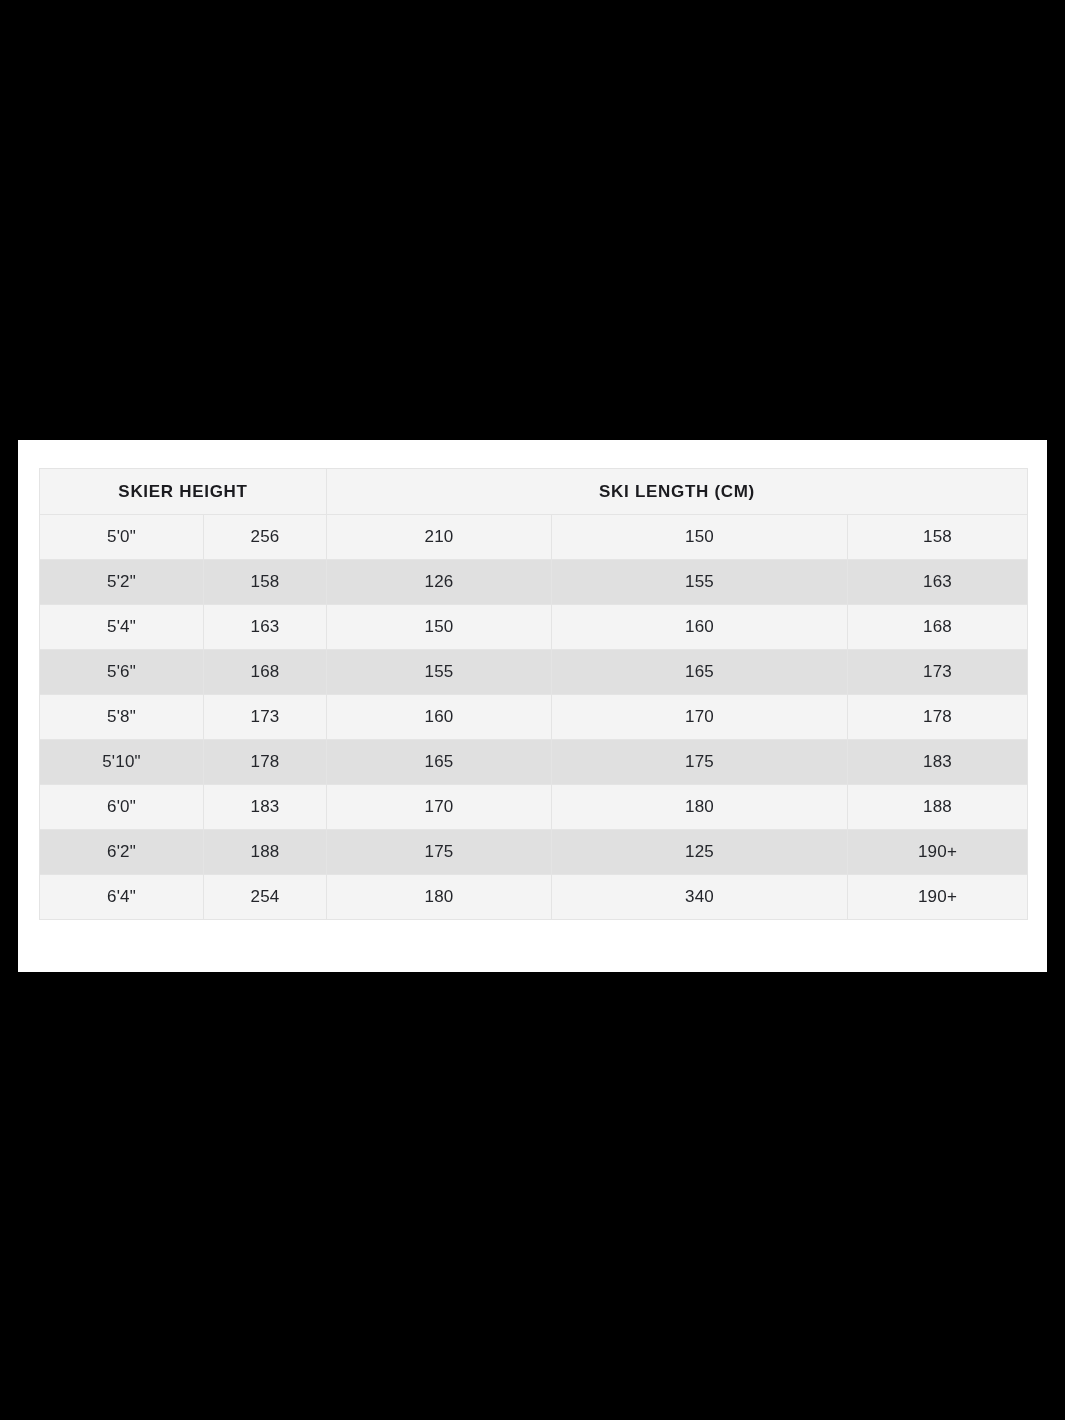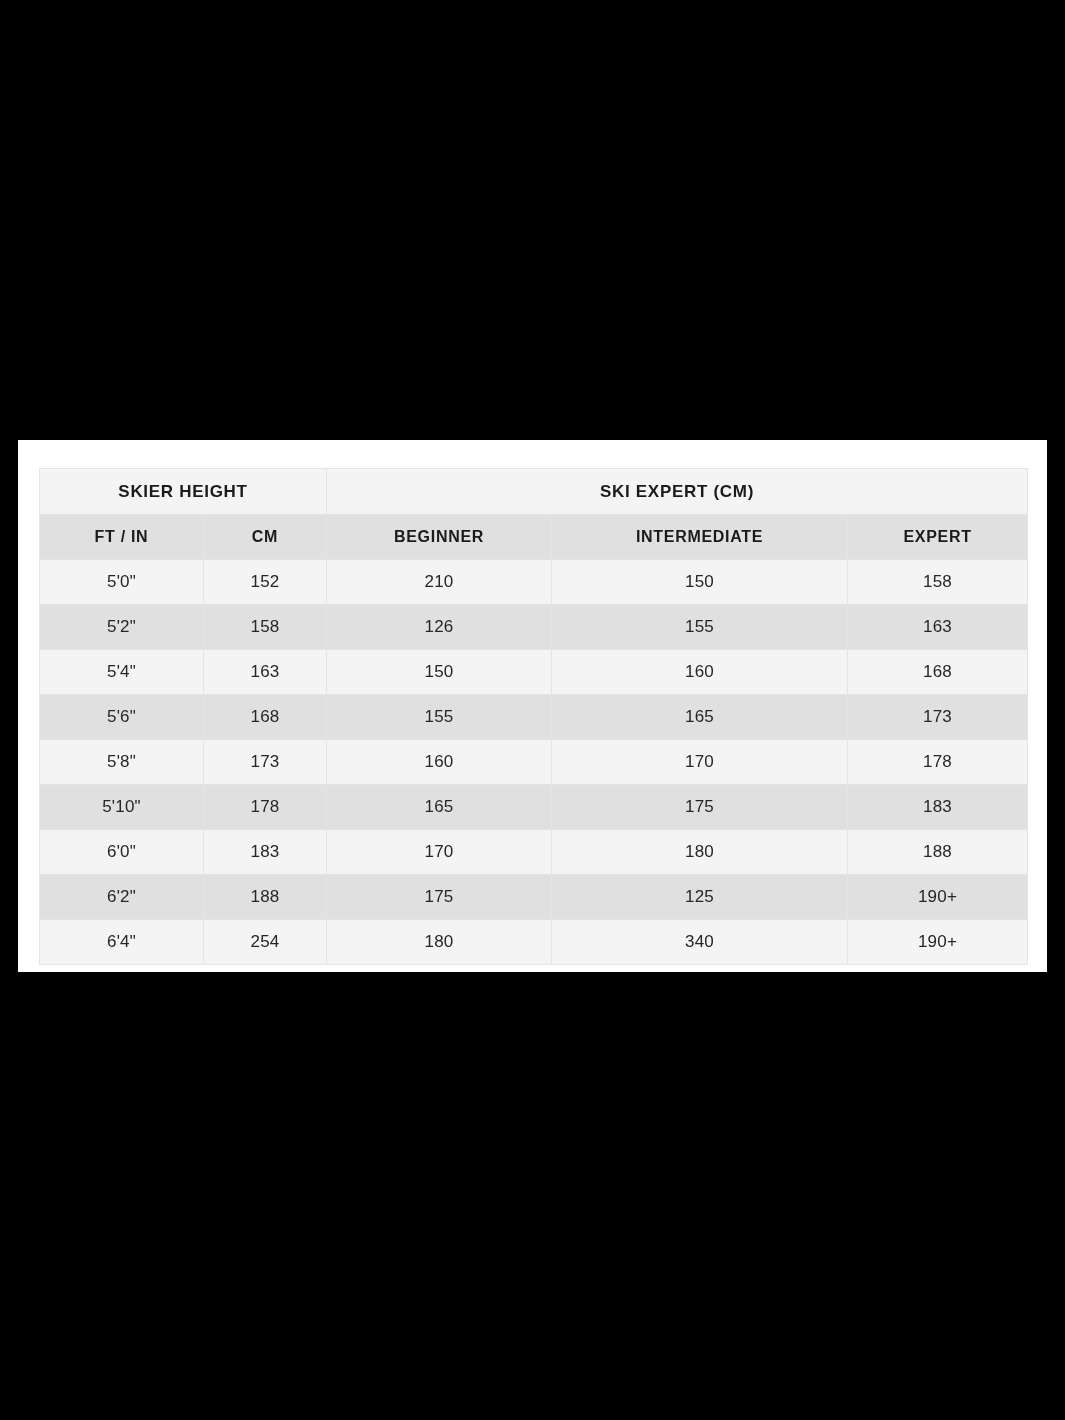--- a/index.html
+++ b/index.html
@@ -94,34 +94,27 @@
       <colgroup>
         <col class="c-ftin">
         <col class="c-cm">
         <col class="c-beg">
         <col class="c-int">
         <col class="c-exp">
       </colgroup>
       <thead>
         <tr class="group-row">
           <th colspan="2">SKIER HEIGHT</th>
-          <th colspan="3">SKI EXPERT (CM)</th>
-        </tr>
-        <tr class="sub-row">
-          <th>FT / IN</th>
-          <th>CM</th>
-          <th>BEGINNER</th>
-          <th>INTERMEDIATE</th>
-          <th>EXPERT</th>
+          <th colspan="3">SKI LENGTH (CM)</th>
         </tr>
       </thead>
       <tbody>
         <tr class="odd">
           <td>5'0"</td>
-          <td>152</td>
+          <td>256</td>
           <td>210</td>
           <td>150</td>
           <td>158</td>
         </tr>
         <tr class="even">
           <td>5'2"</td>
           <td>158</td>
           <td>126</td>
           <td>155</td>
           <td>163</td>

